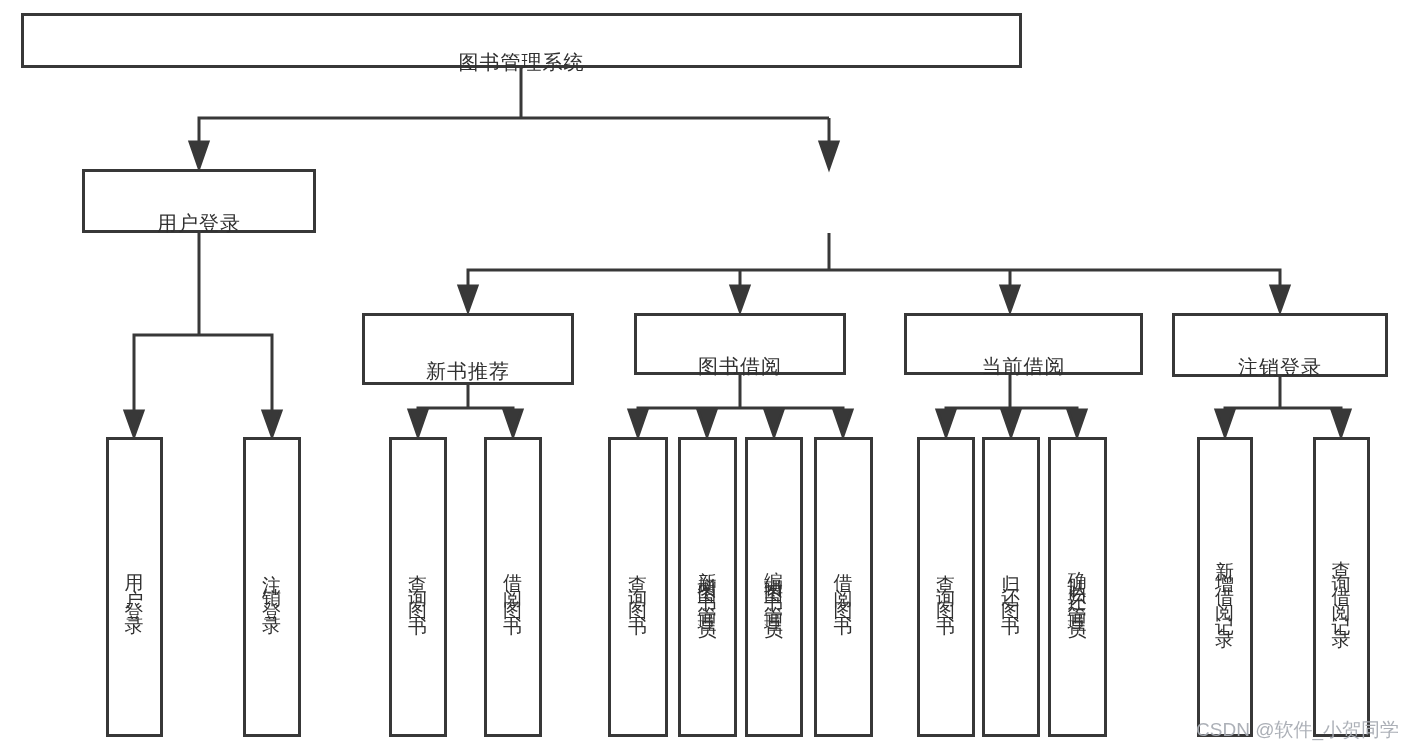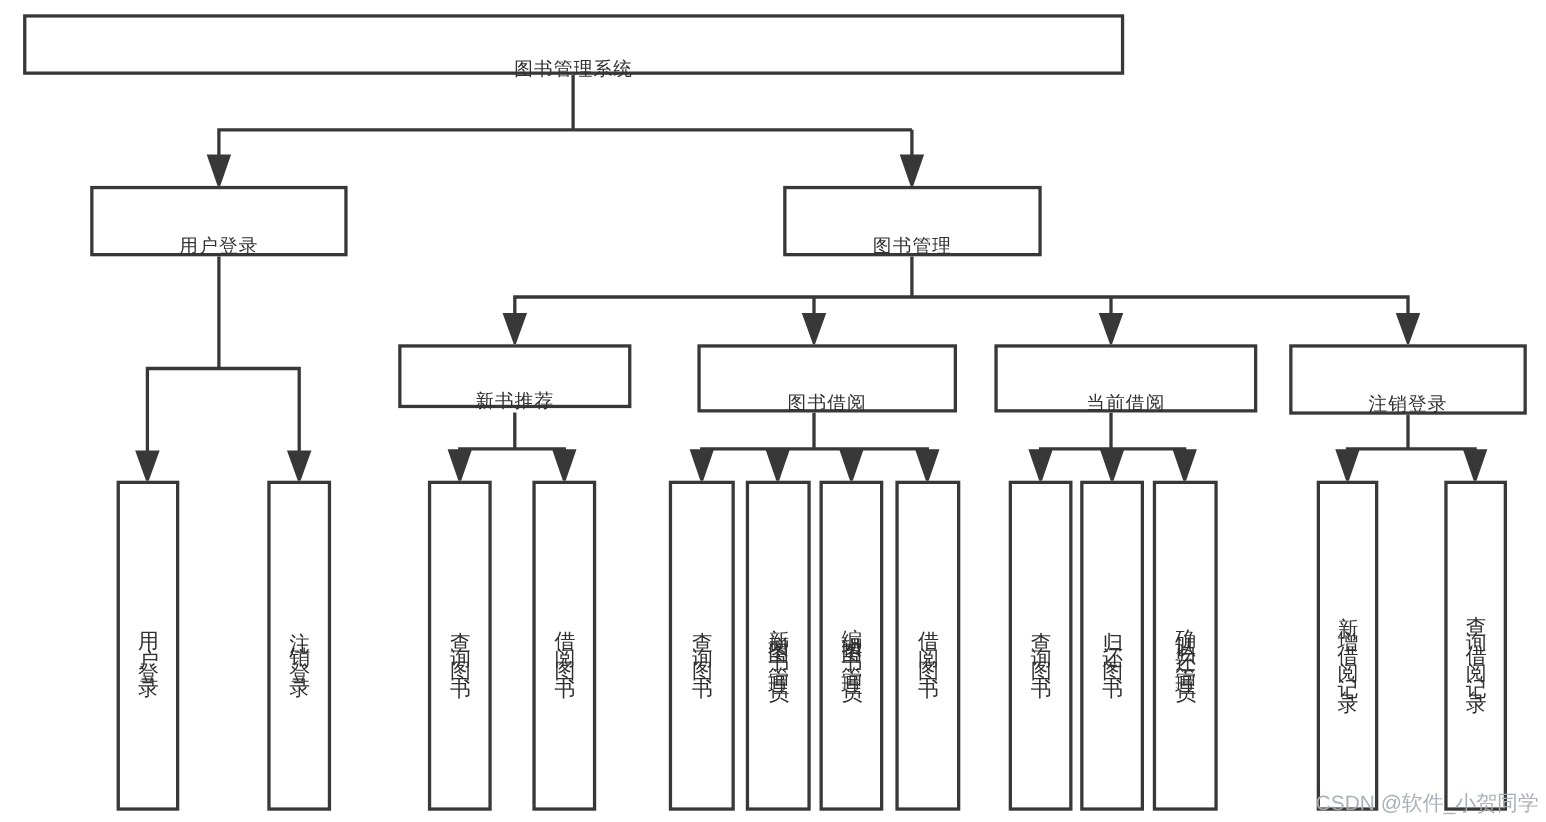--- a/index.html
+++ b/index.html
@@ -24,21 +24,21 @@
     position: absolute;
     box-sizing: border-box;
     background: #ffffff;
     border: 3px solid #383838;
     display: flex;
     align-items: center;
     justify-content: center;
     z-index: 1;
   }
   .hbox .lbl {
-    font-size: 17px;
+    font-size: 20px;
     color: #303030;
     letter-spacing: 1px;
     white-space: nowrap;
     margin-top: 44px;
   }
   .vbox .vtxt {
     writing-mode: vertical-rl;
     text-orientation: mixed;
     font-size: 19px;
     color: #303030;
@@ -114,28 +114,25 @@
     </g>
   </svg>
 
   <div class="hbox" style="left:21px; top:13px; width:1001px; height:55px;">
     <span class="lbl">图书管理系统</span>
   </div>
 
   <div class="hbox" style="left:82px; top:169px; width:234px; height:64px;">
     <span class="lbl">用户登录</span>
   </div>
-  <div class="hbox" style="left:712px; top:169px; width:235px; height:64px;">
-    <span class="lbl">图书管理</span>
-  </div>
 
-  <div class="hbox" style="left:362px; top:313px; width:212px; height:58px;">
+  <div class="hbox" style="left:362px; top:313px; width:212px; height:72px;">
     <span class="lbl">新书推荐</span>
   </div>
-  <div class="hbox" style="left:634px; top:313px; width:236px; height:62px;">
+  <div class="hbox" style="left:634px; top:313px; width:212px; height:62px;">
     <span class="lbl">图书借阅</span>
   </div>
   <div class="hbox" style="left:904px; top:313px; width:239px; height:62px;">
     <span class="lbl">当前借阅</span>
   </div>
   <div class="hbox" style="left:1172px; top:313px; width:216px; height:64px;">
     <span class="lbl">注销登录</span>
   </div>
 
   <div class="vbox" style="left:106px; top:437px; width:57px; height:300px;">

